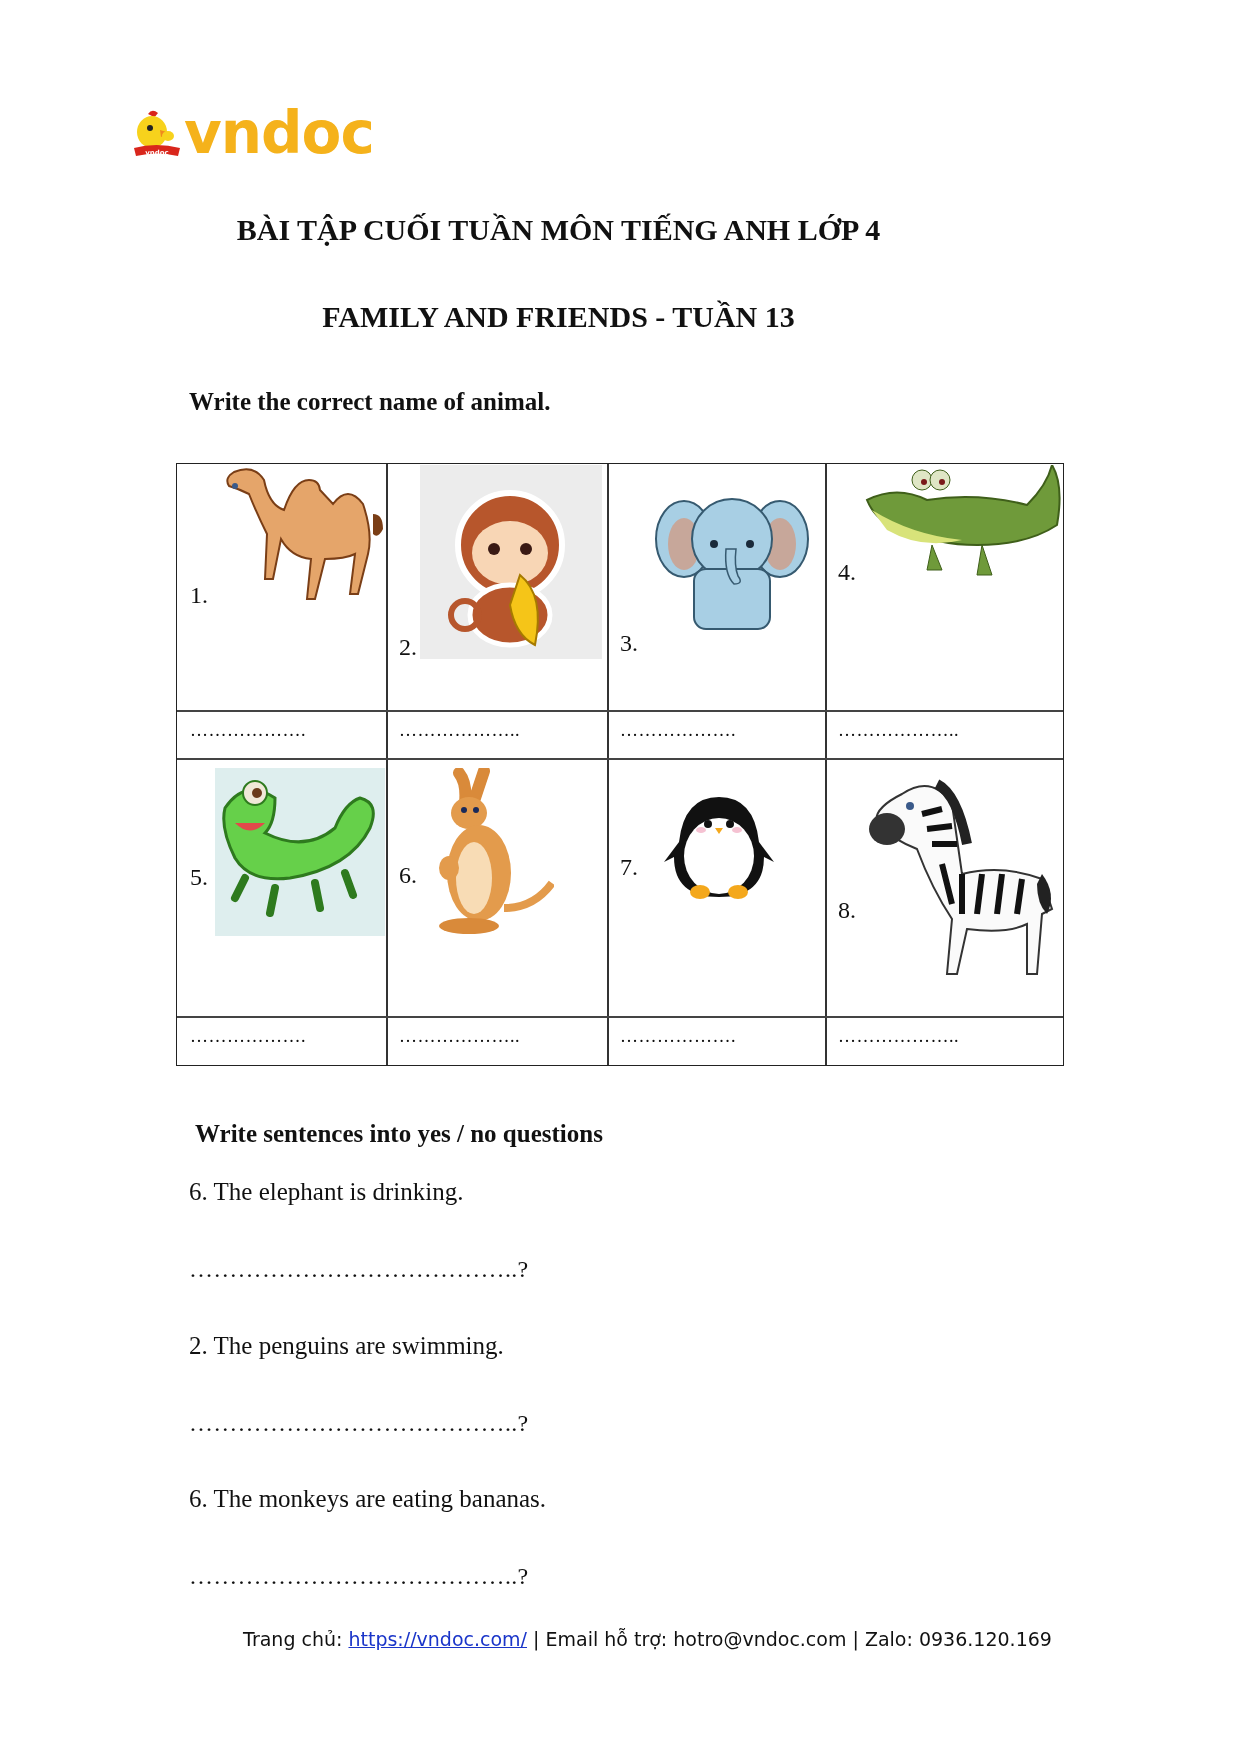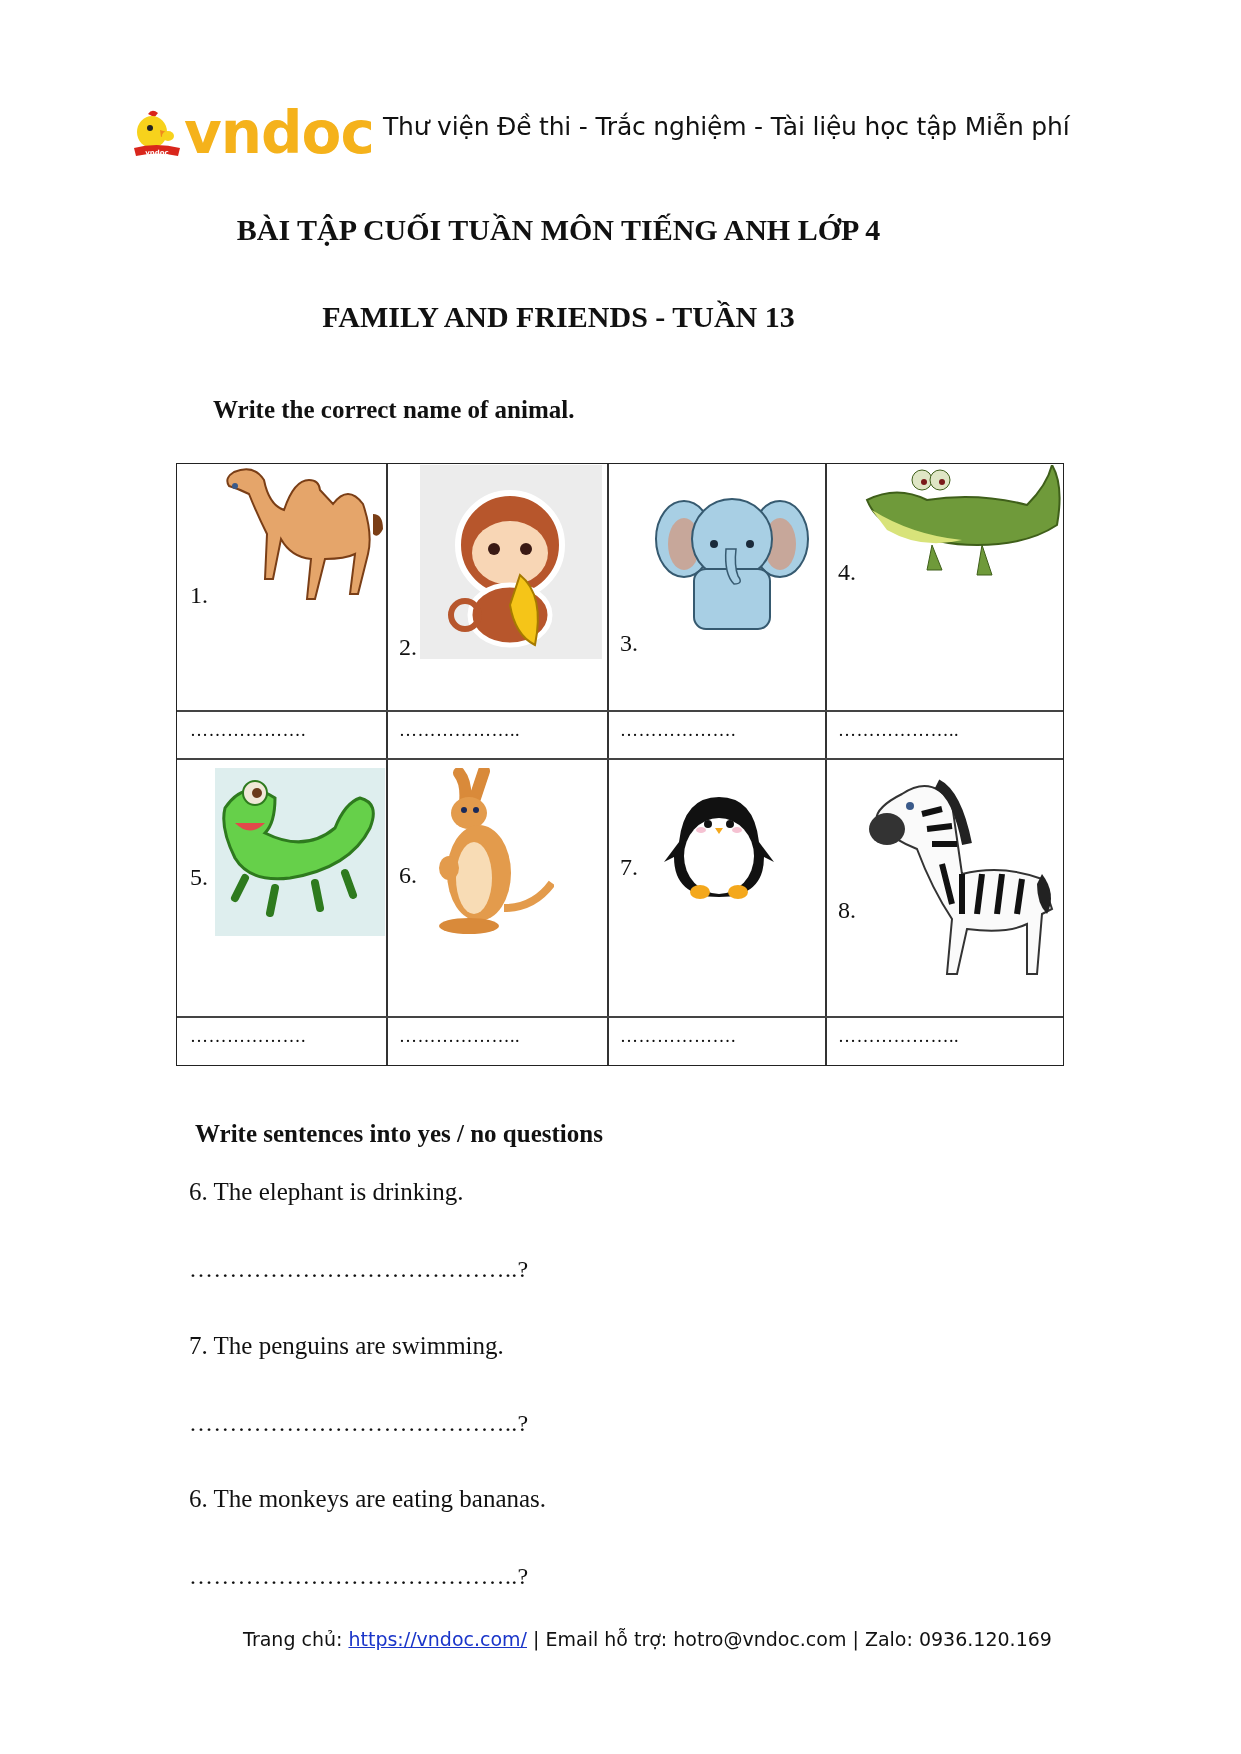--- a/index.html
+++ b/index.html
@@ -15,21 +15,21 @@
   .tagline { position:absolute; left:255px; top:12px; font-family:"DejaVu Sans", sans-serif;
              font-size:25px; color:#111; white-space:nowrap; letter-spacing:-0.2px; }
 
   
   .title { position:absolute; left:0; width:1117px; text-align:center; font-weight:bold;
            font-family:"Liberation Serif", serif; font-size:30px; }
   .title1 { top:213px; }
   .title2 { top:300px; }
 
   .instr { position:absolute; font-weight:bold; font-family:"Liberation Serif", serif; font-size:25px; }
-  .instr1 { left:189px; top:396px;margin-left:24px; }
+  .instr1 { left:189px; top:388px; }
   .instr2 { left:195px; top:1120px; }
 
   
   .grid { position:absolute; left:176px; top:463px; width:888px; height:603px;
           border:1.5px solid #222; box-sizing:border-box; }
   .vline { position:absolute; top:0; bottom:0; width:1.5px; background:#333; }
   .hline { position:absolute; left:0; right:0; height:1.5px; background:#444; }
 
   .cell-label { position:absolute; font-family:"Liberation Serif", serif; font-size:24px; }
   .dots { position:absolute; font-family:"Liberation Serif", serif; font-size:18px; letter-spacing:0.5px; }
@@ -54,21 +54,20 @@
       <path d="M18 6 q4 -6 10 -1 q-2 3 -4 4z" fill="#d9261c"></path>
       <ellipse cx="22" cy="24" rx="15" ry="16" fill="#f7d21c"></ellipse>
       <circle cx="20" cy="20" r="3" fill="#222"></circle>
       <path d="M30 22 l10 3 l-9 4z" fill="#f08a1c"></path>
       <ellipse cx="38" cy="28" rx="6" ry="5" fill="#f7d21c"></ellipse>
       <path d="M4 40 q22 -6 46 0 l-2 8 q-21 -5 -42 0z" fill="#d9261c"></path>
       <text x="27" y="47" font-size="7" text-anchor="middle" fill="#fff" font-family="DejaVu Sans, sans-serif" font-weight="bold">vndoc</text>
     </svg>
     <span class="brand">vndoc</span>
   </div>
-  <div class="tagline">Thư viện Đề thi - Trắc nghiệm - Tài liệu học tập Miễn phí</div>
 </div>
 
 <div class="title title1">BÀI TẬP CUỐI TUẦN MÔN TIẾNG ANH LỚP 4</div>
 <div class="title title2">FAMILY AND FRIENDS - TUẦN 13</div>
 
 <div class="instr instr1">Write the correct name of animal.</div>
 
 <div class="grid">
   <div class="vline" style="left:209px"></div>
   <div class="vline" style="left:430px"></div>
@@ -178,20 +177,20 @@
   <span class="dots" style="left:13px;top:562px">……………….</span>
   <span class="dots" style="left:222px;top:562px">………………..</span>
   <span class="dots" style="left:443px;top:562px">……………….</span>
   <span class="dots" style="left:661px;top:562px">………………..</span>
 </div>
 
 <div class="instr instr2">Write sentences into yes / no questions</div>
 
 <div class="sent" style="top:1178px">6. The elephant is drinking.</div>
 <div class="ans" style="top:1256px">…………………………………..?</div>
-<div class="sent" style="top:1332px">7. The penguins are swimming.</div>
+<div class="sent" style="top:1332px">2. The penguins are swimming.</div>
 <div class="ans" style="top:1410px">…………………………………..?</div>
 <div class="sent" style="top:1485px">6. The monkeys are eating bananas.</div>
 <div class="ans" style="top:1563px">…………………………………..?</div>
 
 <div class="footer">
   <span>Trang chủ: </span><a>https://vndoc.com/</a><span> | Email hỗ trợ: hotro@vndoc.com | Zalo: 0936.120.169</span>
 </div>
 
 </body></html>

